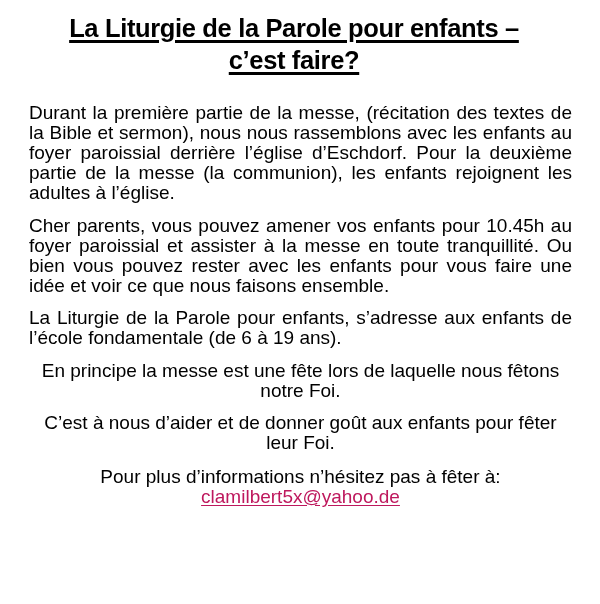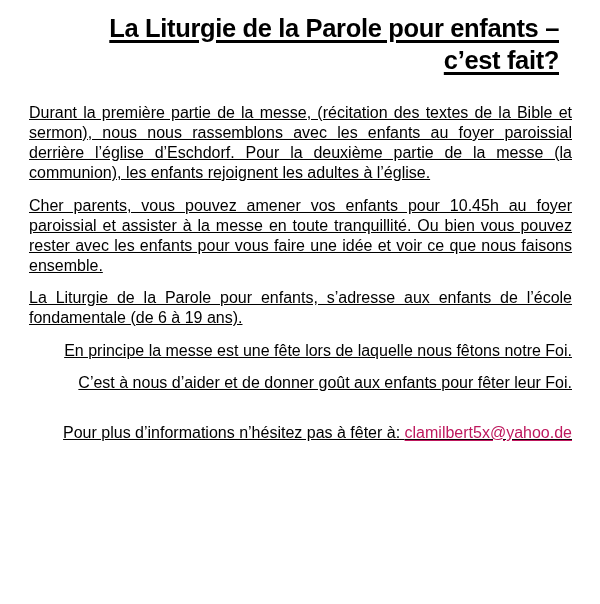--- a/index.html
+++ b/index.html
@@ -29,21 +29,21 @@
     position: absolute;
     left: 29px;
     top: 12px;
     width: 530px;
     margin: 0;
     font-size: 25.5px;
     font-weight: bold;
     line-height: 32px;
     letter-spacing: -0.35px;
     color: #000000;
-    text-align: right;
+    text-align: center;
     white-space: normal;
   }
   .doc-title .tline {
     display: inline;
     text-decoration: underline;
     text-decoration-thickness: 3px;
     text-underline-offset: 3px;
   }
   .title-row {
     display: block;
@@ -56,54 +56,53 @@
   
   .body-copy {
     position: absolute;
     left: 29px;
     top: 103px;
     width: 543px;
   }
 
   .para {
     margin: 0 0 12.5px 0;
-    font-size: 16px;
+    font-size: 19px;
     line-height: 20px;
     text-align: justify;
     text-justify: inter-word;
     color: #000000;
     word-spacing: 0px;
-    text-decoration: underline;
   }
   .para:last-child {
     margin-bottom: 0;
   }
   
   .para.no-justify {
-    text-align: right;
+    text-align: center;
   }
 
   .para-gap-lg {
-    margin-bottom: 30px;
+    margin-bottom: 14px;
   }
 
   .email-link {
     color: #be185d;
     text-decoration: underline;
     text-underline-offset: 2px;
   }
 </style>
 </head>
 <body>
 
 <div class="page">
 
   <h1 class="doc-title">
     <span class="title-row"><span class="tline">La Liturgie de la Parole pour enfants –</span></span>
-    <span class="title-row"><span class="tline">c’est fait?</span></span>
+    <span class="title-row"><span class="tline">c’est faire?</span></span>
   </h1>
 
   <div class="body-copy">
 
     <p class="para">Durant la première partie de la messe, (récitation des textes de la Bible et sermon), nous nous rassemblons avec les enfants au foyer paroissial derrière l’église d’Eschdorf. Pour la deuxième partie de la messe (la communion), les enfants rejoignent les adultes à l’église.</p>
 
     <p class="para">Cher parents, vous pouvez amener vos enfants pour 10.45h au foyer paroissial et assister à la messe en toute tranquillité. Ou bien vous pouvez rester avec les enfants pour vous faire une idée et voir ce que nous faisons ensemble.</p>
 
     <p class="para">La Liturgie de la Parole pour enfants, s’adresse aux enfants de l’école fondamentale (de 6 à 19 ans).</p>
 

